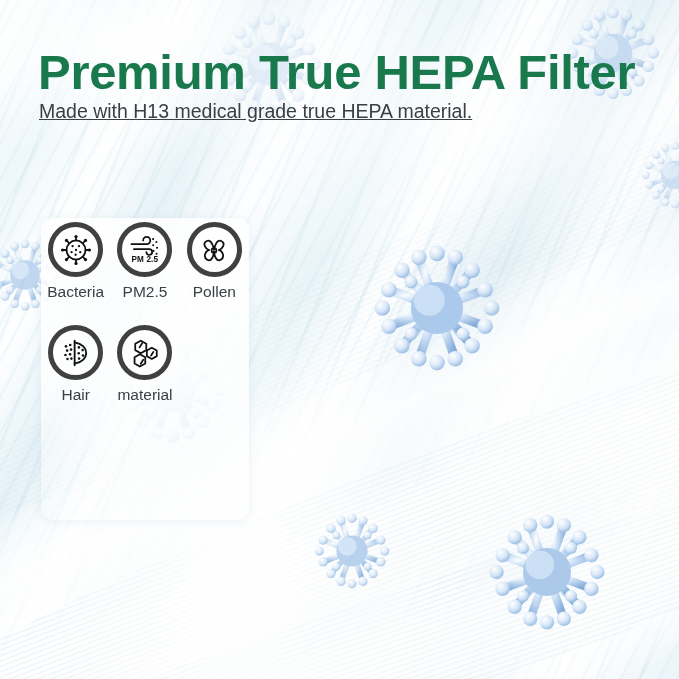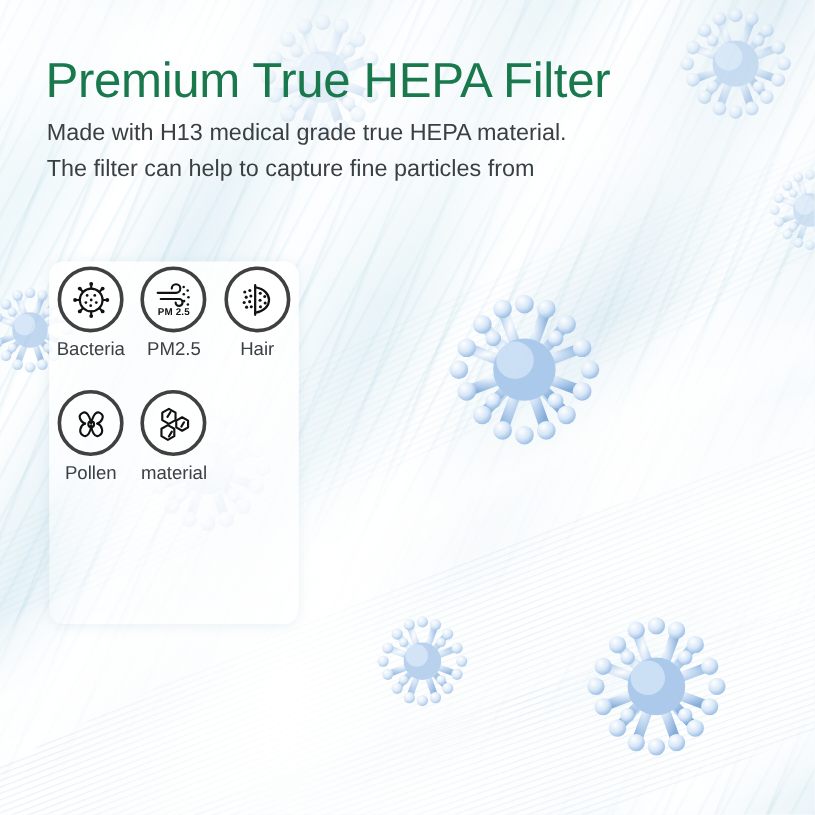--- a/index.html
+++ b/index.html
@@ -113,37 +113,37 @@
 
   
   .virus { position: absolute; pointer-events: none; }
 
   
   .headline {
     position: absolute;
     left: 38px;
     top: 44px;
     margin: 0;
-    font-size: 41px;
-    font-weight: normal;
+    font-size: 49px;
+    font-weight: bold;
     color: #19794d;
     letter-spacing: -.3px;
     white-space: nowrap;
     text-align: right;
   }
   .subcopy {
     position: absolute;
     left: 39px;
     top: 96px;
     width: 470px;
     color: #3a3f42;
     font-size: 19.5px;
     line-height: 30px;
   }
-  .subcopy div { white-space: nowrap; }
+  .subcopy div { white-space: nowrap; text-decoration: underline; }
 
   
   .icon-card {
     position: absolute;
     left: 41px;
     top: 218px;
     width: 208px;
     height: 302px;
     border-radius: 12px;
     background: linear-gradient(180deg,
@@ -165,21 +165,21 @@
   .icon-cell {
     display: flex;
     flex-direction: column;
     align-items: center;
     justify-content: flex-start;
   }
   .icon-circle {
     width: 55px;
     height: 55px;
     border-radius: 50%;
-    border: 3px solid #404040;
+    border: 5px solid #404040;
     background: rgba(255,255,255,.55);
     display: flex;
     align-items: center;
     justify-content: center;
     box-sizing: border-box;
   }
   .icon-label {
     margin-top: 7px;
     font-size: 15.5px;
     color: #3b4043;
@@ -294,21 +294,20 @@
     <use href="#virusShape"></use>
   </svg>
   <svg class="virus" style="left:487px; top:512px; opacity:.95" width="120" height="120" viewBox="0 0 100 100">
     <use href="#virusShape"></use>
   </svg>
 
   <h1 class="headline">Premium True HEPA Filter</h1>
 
   <div class="subcopy">
     <div>Made with H13 medical grade true HEPA material.</div>
-    <div>The filter can help to capture fine particles from</div>
   </div>
 
   <div class="icon-card"></div>
 
   <div class="icon-grid">
 
     <div class="icon-cell">
       <div class="icon-circle">
         <svg width="34" height="34" viewBox="0 0 40 40">
           <g stroke="#111" stroke-width="2.1" fill="none" stroke-linecap="round">
@@ -361,20 +360,35 @@
           </g>
           <text x="6" y="34.4" font-family="'Liberation Sans', sans-serif" font-size="9.6" font-weight="bold" fill="#111" letter-spacing=".2">PM 2.5</text>
         </svg>
       </div>
       <div class="icon-label">PM2.5</div>
     </div>
 
     <div class="icon-cell">
       <div class="icon-circle">
         <svg width="34" height="34" viewBox="0 0 40 40">
+          <g stroke="#111" stroke-width="2.1" fill="none" stroke-linejoin="round" stroke-linecap="round">
+            <path d="M20 19.5 C20 19.5 22.5 6.5 28.5 9.5 C34.5 12.5 29.5 19 26 20"></path>
+            <path d="M20 19.5 C20 19.5 17.5 6.5 11.5 9.5 C5.5 12.5 10.5 19 14 20"></path>
+            <path d="M14 20 C9.5 21.5 7 28.5 12 31.5 C17 34.5 19.5 27 20 22"></path>
+            <path d="M26 20 C30.5 21.5 33 28.5 28 31.5 C23 34.5 20.5 27 20 22"></path>
+            <circle cx="20" cy="20.6" r="2.8"></circle>
+          </g>
+        </svg>
+      </div>
+      <div class="icon-label">Pollen</div>
+    </div>
+
+    <div class="icon-cell">
+      <div class="icon-circle">
+        <svg width="34" height="34" viewBox="0 0 40 40">
           <g stroke="#111" stroke-width="2.2" fill="none" stroke-linecap="round" stroke-linejoin="round">
             <line x1="18.4" y1="5.5" x2="18.4" y2="34.5"></line>
             <path d="M18.4 7.5 C27.5 9 32 14.5 32 20 C32 25.5 27.5 31 18.4 32.5"></path>
           </g>
           <g fill="#111">
             <circle cx="8.2" cy="12.2" r="1.5"></circle>
             <circle cx="13.2" cy="10.6" r="1.5"></circle>
             <circle cx="9.6" cy="17.2" r="1.5"></circle>
             <circle cx="14.2" cy="16.0" r="1.5"></circle>
             <circle cx="7.6" cy="22.4" r="1.5"></circle>
@@ -389,35 +403,20 @@
           </g>
         </svg>
       </div>
       <div class="icon-label">Hair</div>
     </div>
 
     <div class="icon-cell">
       <div class="icon-circle">
         <svg width="34" height="34" viewBox="0 0 40 40">
           <g stroke="#111" stroke-width="2.1" fill="none" stroke-linejoin="round" stroke-linecap="round">
-            <path d="M20 19.5 C20 19.5 22.5 6.5 28.5 9.5 C34.5 12.5 29.5 19 26 20"></path>
-            <path d="M20 19.5 C20 19.5 17.5 6.5 11.5 9.5 C5.5 12.5 10.5 19 14 20"></path>
-            <path d="M14 20 C9.5 21.5 7 28.5 12 31.5 C17 34.5 19.5 27 20 22"></path>
-            <path d="M26 20 C30.5 21.5 33 28.5 28 31.5 C23 34.5 20.5 27 20 22"></path>
-            <circle cx="20" cy="20.6" r="2.8"></circle>
-          </g>
-        </svg>
-      </div>
-      <div class="icon-label">Pollen</div>
-    </div>
-
-    <div class="icon-cell">
-      <div class="icon-circle">
-        <svg width="34" height="34" viewBox="0 0 40 40">
-          <g stroke="#111" stroke-width="2.1" fill="none" stroke-linejoin="round" stroke-linecap="round">
             <polygon points="15,5.5 21.5,9.2 21.5,16.6 15,20.3 8.5,16.6 8.5,9.2"></polygon>
             <polygon points="28,13.8 33.8,17.1 33.8,23.7 28,27 22.2,23.7 22.2,17.1"></polygon>
             <polygon points="14,21.5 20.3,25.1 20.3,32.3 14,35.9 7.7,32.3 7.7,25.1"></polygon>
             <line x1="13.6" y1="13.4" x2="16.6" y2="8.6"></line>
             <line x1="27.2" y1="23.0" x2="29.8" y2="18.7"></line>
             <line x1="15.0" y1="32.6" x2="17.9" y2="27.9"></line>
           </g>
         </svg>
       </div>
       <div class="icon-label">material</div>

